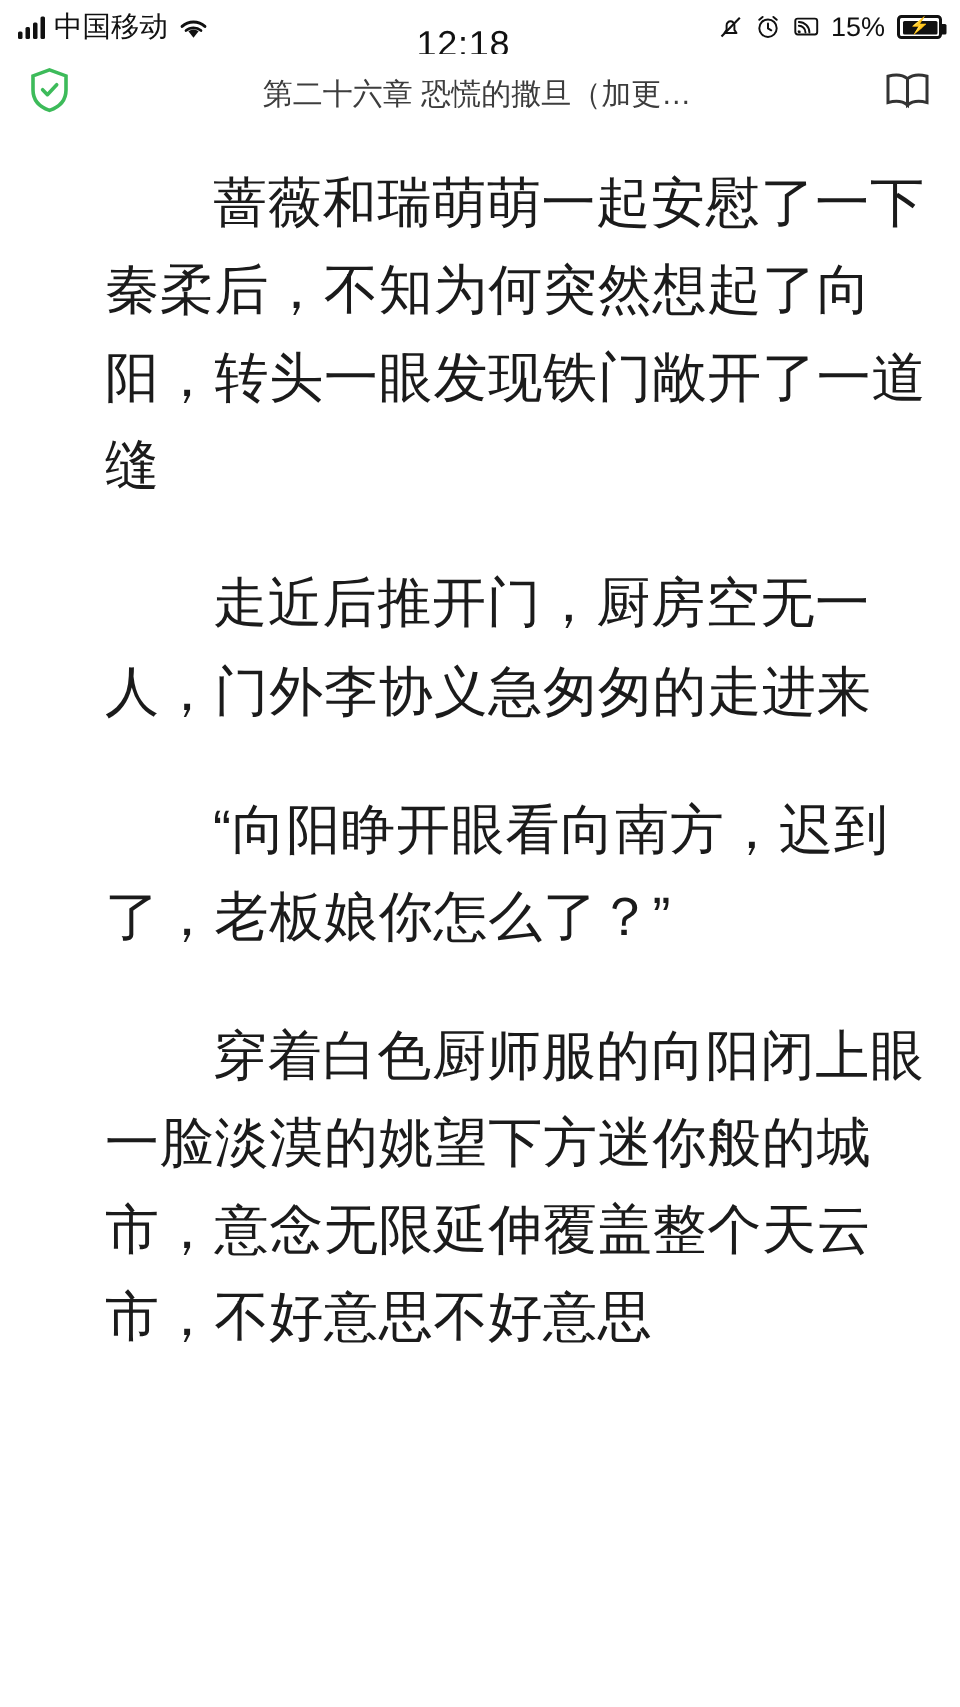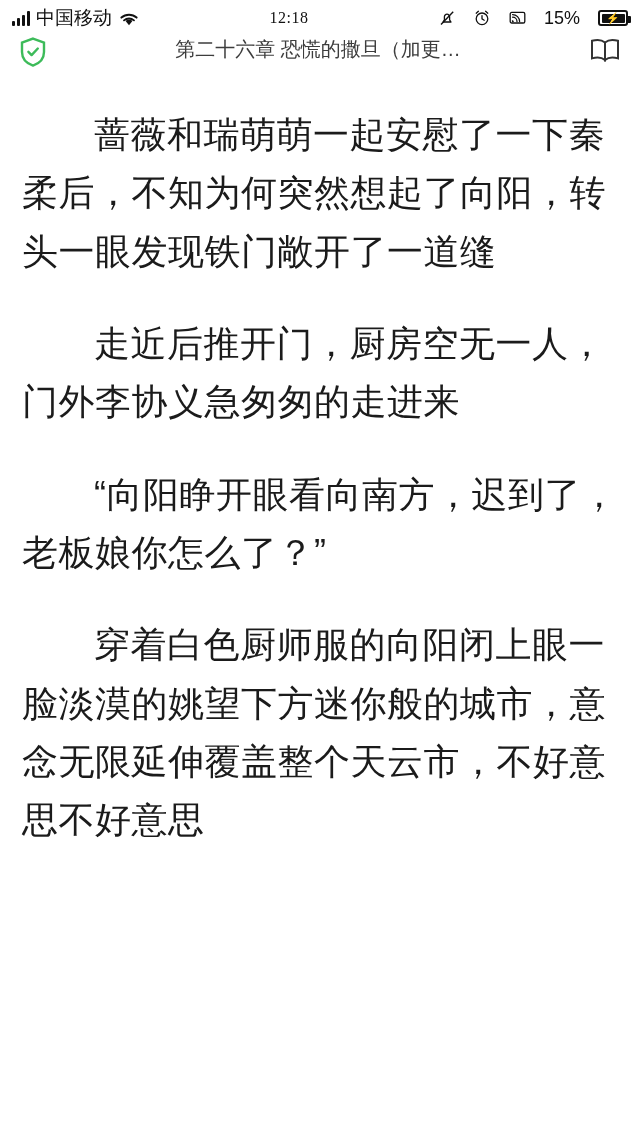--- a/index.html
+++ b/index.html
@@ -17,46 +17,44 @@
     background: #ffffff;
     display: flex;
     flex-direction: column;
   }
 
   
   .status-bar {
     height: 36px;
     flex: 0 0 36px;
     display: flex;
-    align-items: center;
-    padding: 4px 12px;
+    padding: 16px 12px;
     font-size: 19px;
     color: #111;
     background: #ffffff;
   }
   .status-left {
     display: flex;
     align-items: center;
     gap: 6px;
     flex: 1 1 auto;
     min-width: 0;
   }
   .status-center {
     flex: 0 0 auto;
-    font-size: 16px;
+    font-size: 24px;
     letter-spacing: 0.5px;
     font-weight: 400;
     color: #111;
-    font-family: Liberation Serif, serif;
   }
   .status-right {
     display: flex;
     align-items: center;
     justify-content: flex-end;
-    gap: 17px;
+    gap: 7px;
     flex: 1 1 auto;
     min-width: 0;
   }
   .carrier-name { font-size: 19px; color: #111; white-space: nowrap; }
 
   
   .signal {
     display: inline-flex;
     align-items: flex-end;
     gap: 2px;
@@ -115,20 +113,21 @@
     color: #ffffff;
     font-size: 11px;
     line-height: 1;
   }
 
   
   .header-bar {
     height: 52px;
     flex: 0 0 52px;
     display: flex;
+    align-items: center;
     padding: 0 18px;
     background: #ffffff;
     position: relative;
   }
   .shield-icon { flex: 0 0 auto; }
   .chapter-title {
     flex: 1 1 auto;
     text-align: center;
     font-size: 20px;
     color: #3d3d3d;
@@ -138,20 +137,21 @@
     padding: 0 14px;
   }
   .book-icon { flex: 0 0 auto; }
 
   
   .reader {
     flex: 1 1 auto;
     padding: 18px 22px 0 22px;
     overflow: hidden;
     background: #ffffff;
+    margin-left: 48px;
   }
   .para {
     font-family: "Liberation Sans", sans-serif;
     font-size: 36px;
     line-height: 1.62;
     color: #1b1b1b;
     text-indent: 2em;
     margin-bottom: 34px;
     letter-spacing: 0.5px;
     word-break: break-all;

